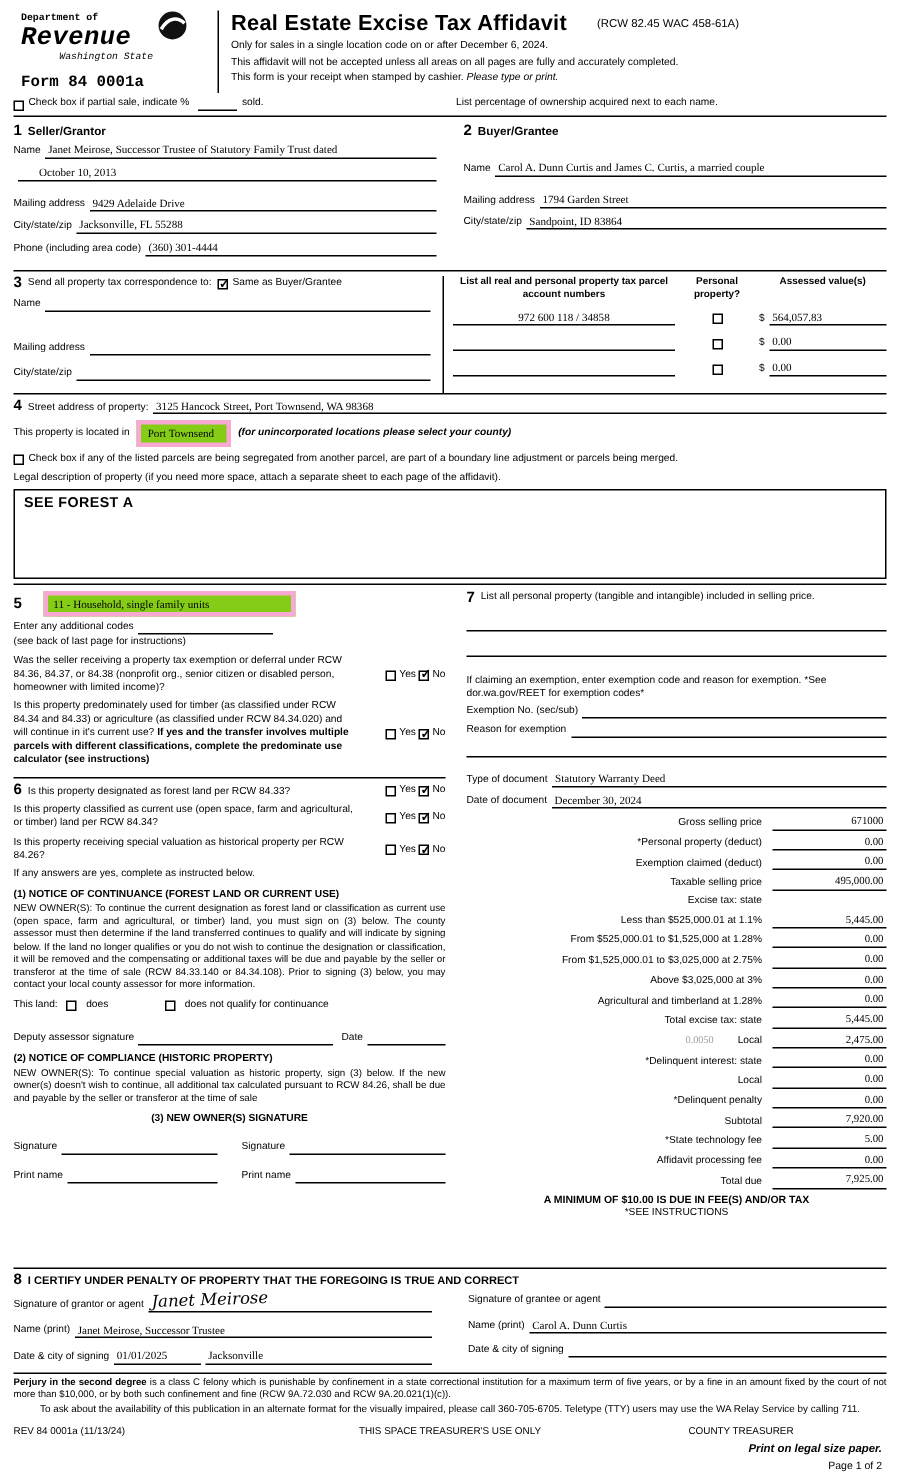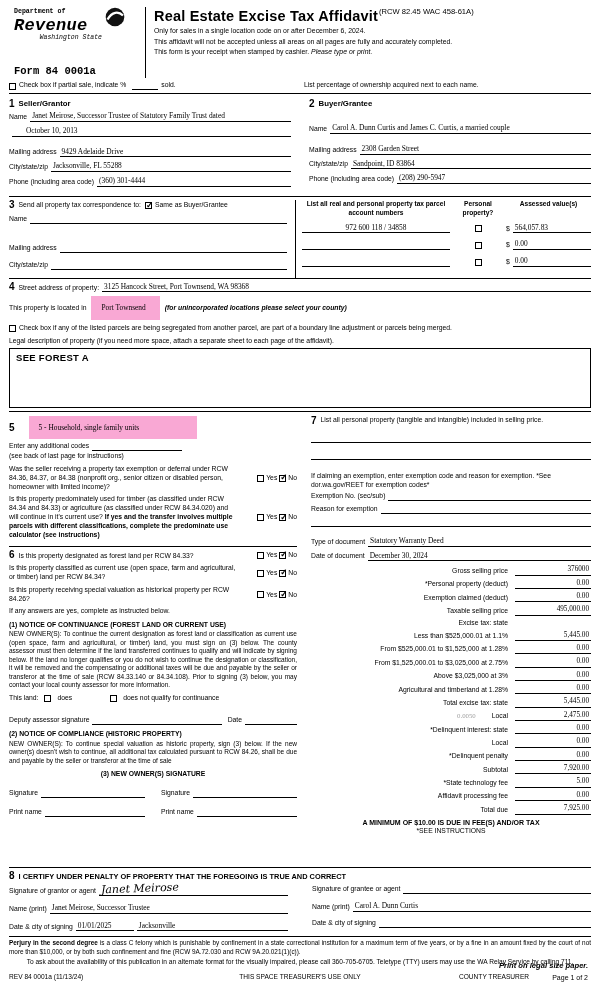--- a/index.html
+++ b/index.html
@@ -10,23 +10,23 @@
 
   
   .hdr{display:flex;align-items:stretch;margin:2px 0 3px;}
   .brand{width:132px;flex:none;padding-left:5px;font-family:Liberation Mono, monospace;}
   .brand-row{display:flex;gap:3px;}
   .dept{font-size:6.6px;font-weight:bold;margin-top:1px;}
   .agency{font-size:17px;font-weight:bold;font-style:italic;line-height:1.05;letter-spacing:.3px;}
   .state{font-size:6.5px;font-style:italic;text-align:right;width:88px;}
   .logo{width:20px;height:20px;flex:none;margin-top:0;}
   .logo svg{width:20px;height:20px;display:block;}
-  .formno{font-size:10.5px;font-weight:bold;margin-top:22px;}
+  .formno{font-size:10.5px;font-weight:bold;margin-top:6px;}
   .titleblock{flex:1;border-left:1.5px solid #000;padding-left:8px;margin-left:4px;}
-  .title-row{display:flex;align-items:flex-start;gap:1px;flex-wrap:nowrap;}
+  .title-row{display:flex;align-items:center;gap:20px;flex-wrap:nowrap;}
   h1{font-size:14.5px;font-weight:bold;letter-spacing:.2px;white-space:nowrap;}
   .rcw{font-size:7.6px;white-space:nowrap;}
   .note{font-size:6.9px;margin-top:1.5px;}
 
   
   .num{font-weight:bold;font-size:10px;margin-right:4px;line-height:1;}
   .sec-title{font-weight:bold;font-size:7.8px;}
   .line{display:flex;align-items:flex-end;margin-bottom:4px;}
   .lbl{white-space:nowrap;}
   .fill{flex:1;border-bottom:1px solid #000;margin-left:3px;min-height:8.5px;padding:0 2px;}
@@ -53,22 +53,22 @@
   .s3left .line{margin-bottom:8px;}
   .s3right{width:296px;flex:none;border-left:1px solid #000;padding-left:6px;}
   .s3grid{display:grid;grid-template-columns:148px 46px 1fr;column-gap:5px;}
   .s3hdr{font-weight:bold;font-size:6.6px;text-align:center;line-height:1.25;}
   .pcell{border-bottom:1px solid #000;text-align:center;min-height:9px;margin-top:6px;}
   .cbcell{display:flex;justify-content:center;align-items:flex-end;margin-top:6px;padding-bottom:1px;}
   .acell{display:flex;align-items:flex-end;margin-top:6px;}
 
   
   .sect4{border-top:1px solid #000;padding-top:3px;}
-  .selectbox{display:inline-flex;align-items:flex-end;border:6px solid #f9a8d4;padding:1px 8px 1px 4px;margin:0 5px;
-    font-family:"Liberation Serif",serif;font-size:7.4px;background:#f9a8d4;}
+  .selectbox{display:inline-flex;align-items:flex-end;border:3px solid #f9a8d4;padding:1px 8px 1px 4px;margin:0 5px;
+    font-family:"Liberation Serif",serif;font-size:7.4px;background:#84cc16;}
   .legalbox{border:1.2px solid #000;height:60px;padding:3px 6px;margin:2px 0 3px;}
   .exhibit{font-weight:bold;font-size:9.5px;letter-spacing:.3px;}
 
   
   .sect567{display:flex;border-top:1px solid #000;padding-top:4px;column-gap:14px;min-height:452px;}
   .colL{width:288px;flex:none;}
   .colR{flex:1;}
   .qrow{display:flex;gap:5px;margin-top:4px;align-items:center;}
   .qtext{flex:1;}
   .yn{display:flex;gap:2px;white-space:nowrap;flex:none;width:54px;justify-content:flex-end;align-items:center;}
@@ -183,29 +183,25 @@
         <span class="sec-title">Buyer/Grantee</span>
       </div>
       <div class="gap12"></div>
       <div class="line">
         <span class="lbl">Name</span>
         <span class="fill val">Carol A. Dunn Curtis and James C. Curtis, a married couple</span>
       </div>
       <div class="gap6"></div>
       <div class="line">
         <span class="lbl">Mailing address</span>
-        <span class="fill val">2308 Garden Street</span>
+        <span class="fill val">1794 Garden Street</span>
       </div>
       <div class="line">
         <span class="lbl">City/state/zip</span>
         <span class="fill val">Sandpoint, ID 83864</span>
-      </div>
-      <div class="line">
-        <span class="lbl">Phone (including area code)</span>
-        <span class="fill val">(208) 290-5947</span>
       </div>
     </section>
   </div>
 
   <div class="sect3">
     <div class="s3left">
       <div class="line" style="margin-bottom:5px;">
         <span class="num">3</span>
         <span class="lbl">Send all property tax correspondence to:</span>
         <span class="cb checked" style="margin:0 3px 1px 4px;"></span>
@@ -284,21 +280,21 @@
       <span class="exhibit">SEE FOREST A</span>
     </div>
   </section>
 
   <div class="sect567">
 
     <div class="colL">
       <div class="line" style="align-items:center;margin-bottom:3px;">
         <span class="num">5</span>
         <span class="selectbox" style="margin-left:10px;min-width:168px;">
-          <span>5 - Household, single family units</span>
+          <span>11 - Household, single family units</span>
         </span>
       </div>
       <div class="line" style="margin-bottom:1px;">
         <span class="lbl">Enter any additional codes</span>
         <span class="fill" style="max-width:90px;"></span>
       </div>
       <div>(see back of last page for instructions)</div>
 
       <div class="qrow">
         <span class="qtext">Was the seller receiving a property tax exemption or deferral under RCW 84.36, 84.37, or 84.38 (nonprofit org., senior citizen or disabled person, homeowner with limited income)?</span>
@@ -421,21 +417,21 @@
         <span class="fill val">Statutory Warranty Deed</span>
       </div>
       <div class="line">
         <span class="lbl">Date of document</span>
         <span class="fill val">December 30, 2024</span>
       </div>
 
       <div style="margin-top:4px;">
         <div class="taxrow">
             <span class="taxlbl">Gross selling price</span>
-            <span class="taxval">376000</span>
+            <span class="taxval">671000</span>
           </div>
         <div class="taxrow">
             <span class="taxlbl">*Personal property (deduct)</span>
             <span class="taxval">0.00</span>
           </div>
         <div class="taxrow">
             <span class="taxlbl">Exemption claimed (deduct)</span>
             <span class="taxval">0.00</span>
           </div>
         <div class="taxrow">

